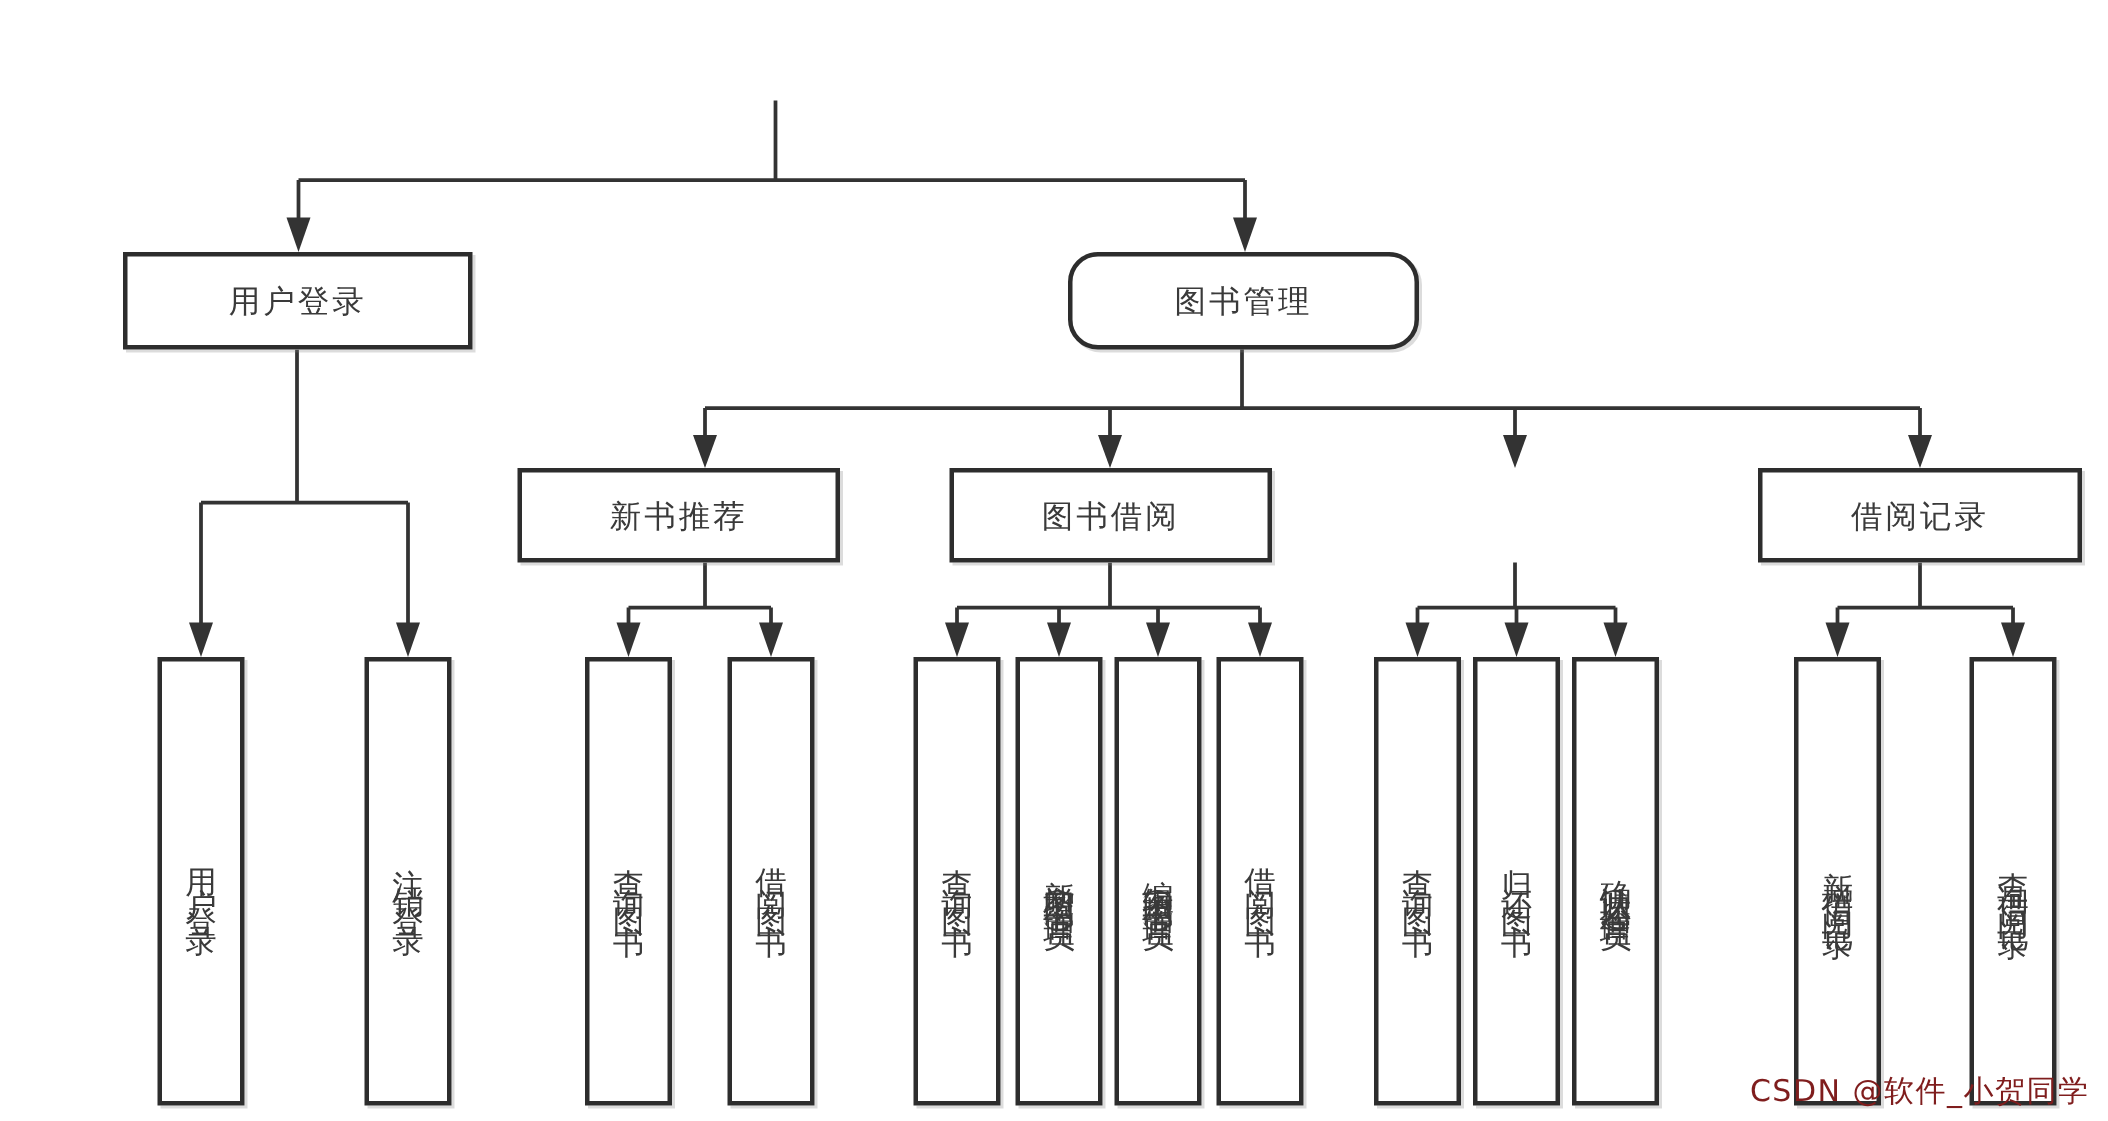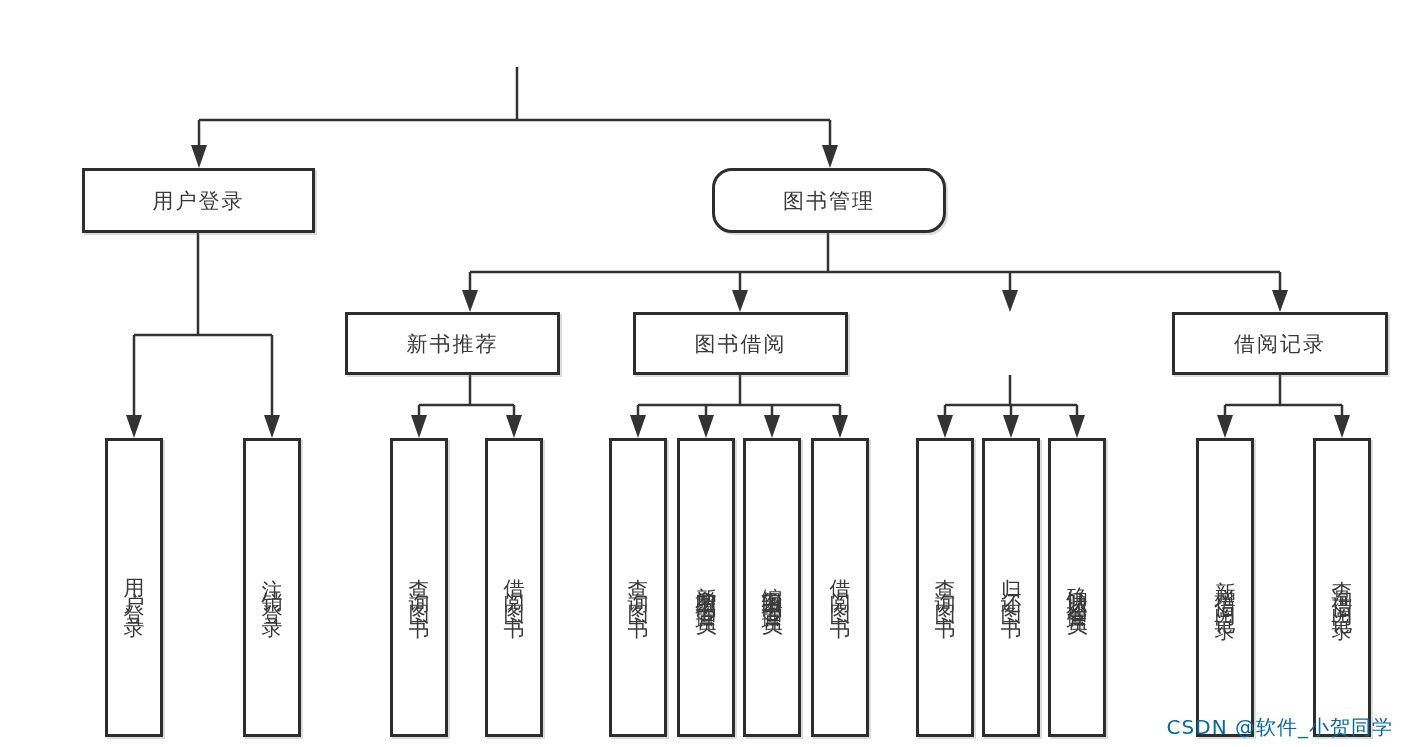--- a/index.html
+++ b/index.html
@@ -35,21 +35,21 @@
   .n-cur    { left:902px;  top:312px; width:215px; height:63px; }
   .n-hist   { left:1172px; top:312px; width:216px; height:63px; }
   .leaf { top:438px; width:58px; height:299px; }
   .l1  { left:105px; }  .l2  { left:243px; }
   .l3  { left:390px; }  .l4  { left:485px; }
   .l5  { left:609px; }  .l6  { left:677px; }  .l7  { left:743px; }  .l8  { left:811px; }
   .l9  { left:916px; }  .l10 { left:982px; }  .l11 { left:1048px; }
   .l12 { left:1196px; } .l13 { left:1313px; }
   .watermark {
     position:absolute; right:12px; bottom:6px; z-index:5;
-    font-size:20px; letter-spacing:1px; color:#0369a1; white-space:nowrap;
+    font-size:20px; letter-spacing:1px; color:#7f1d1d; white-space:nowrap;
   }
 </style>
 </head>
 <body>
 
 <div class="stage">
 
   <svg class="connectors" viewBox="0 0 1405 747" xmlns="http://www.w3.org/2000/svg">
 
     <path d="M517,67 V120 M199,120 H830 M199,120 V146 M830,120 V146"></path>

